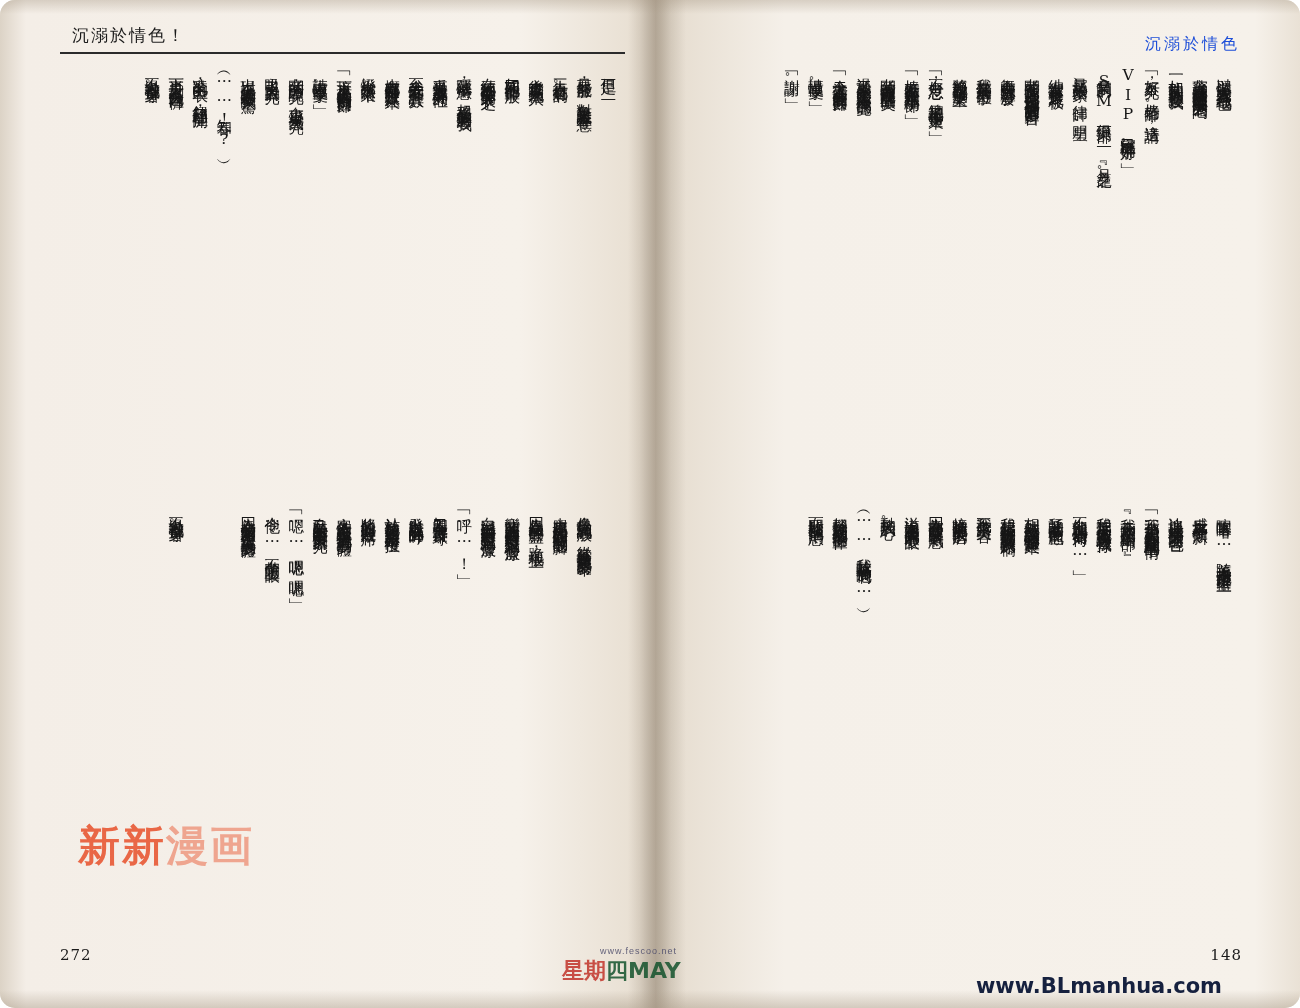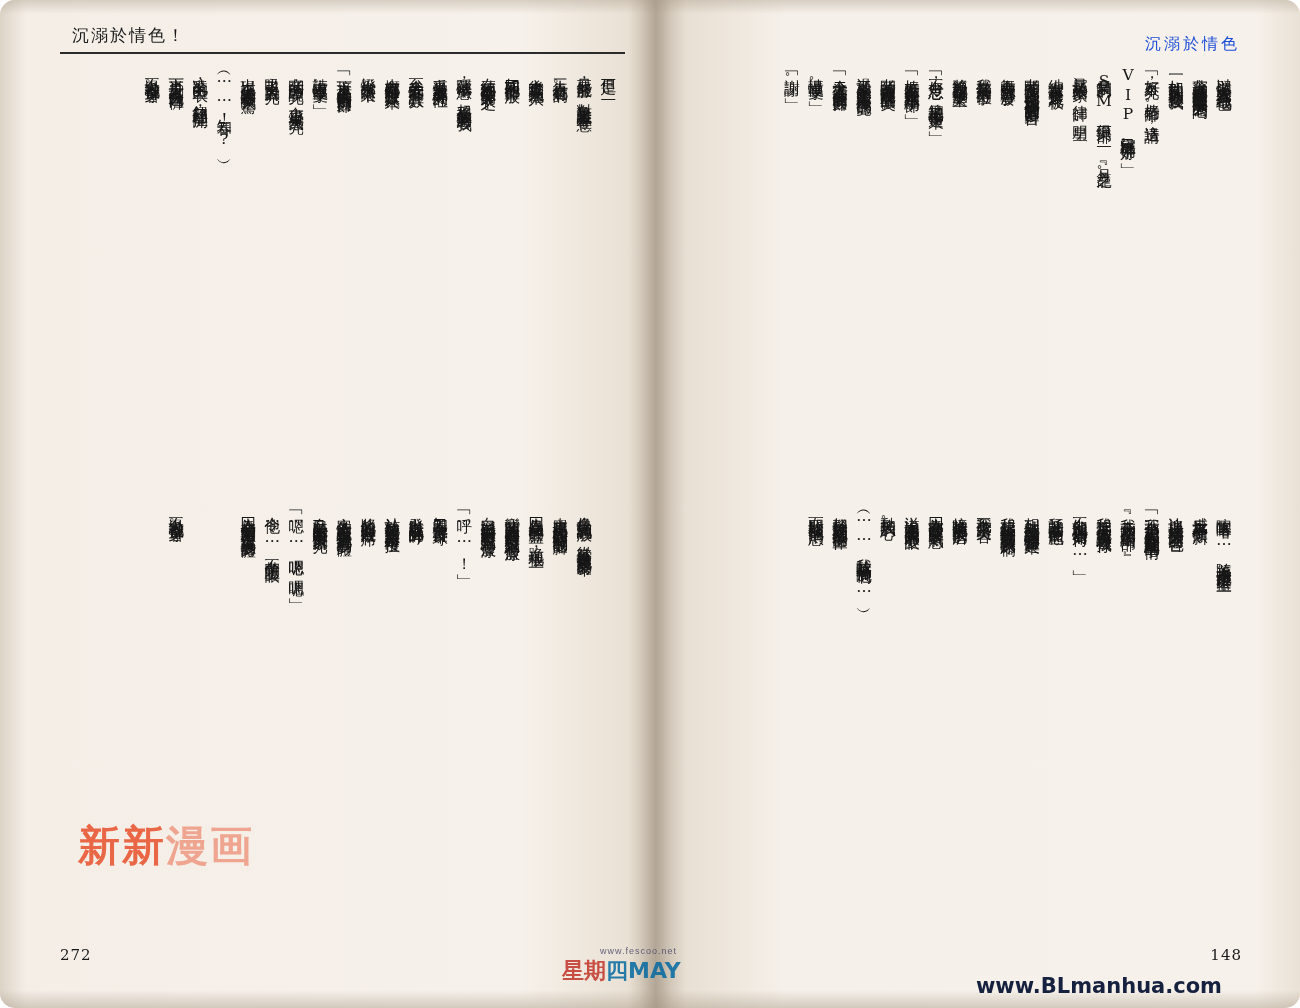--- a/index.html
+++ b/index.html
@@ -137,21 +137,21 @@
     letter-spacing: 1px;
   }
   .wm-bottom-logo .big {
     position: absolute;
     left: 6px; top: 10px;
     font-size: 22px;
     font-weight: bold;
     color: #c2342a;
     font-family: "DejaVu Sans", sans-serif;
   }
-  .wm-bottom-logo .big span.blue { color:#0369a1; }
+  .wm-bottom-logo .big span.blue { color:#14532d; }
   .wm-blman {
     position: absolute;
     right: 78px;
     bottom: 10px;
     font-size: 21px;
     font-weight: bold;
     color: #16213f;
     font-family: "DejaVu Sans", sans-serif;
   }
   .ghost-top-right {

